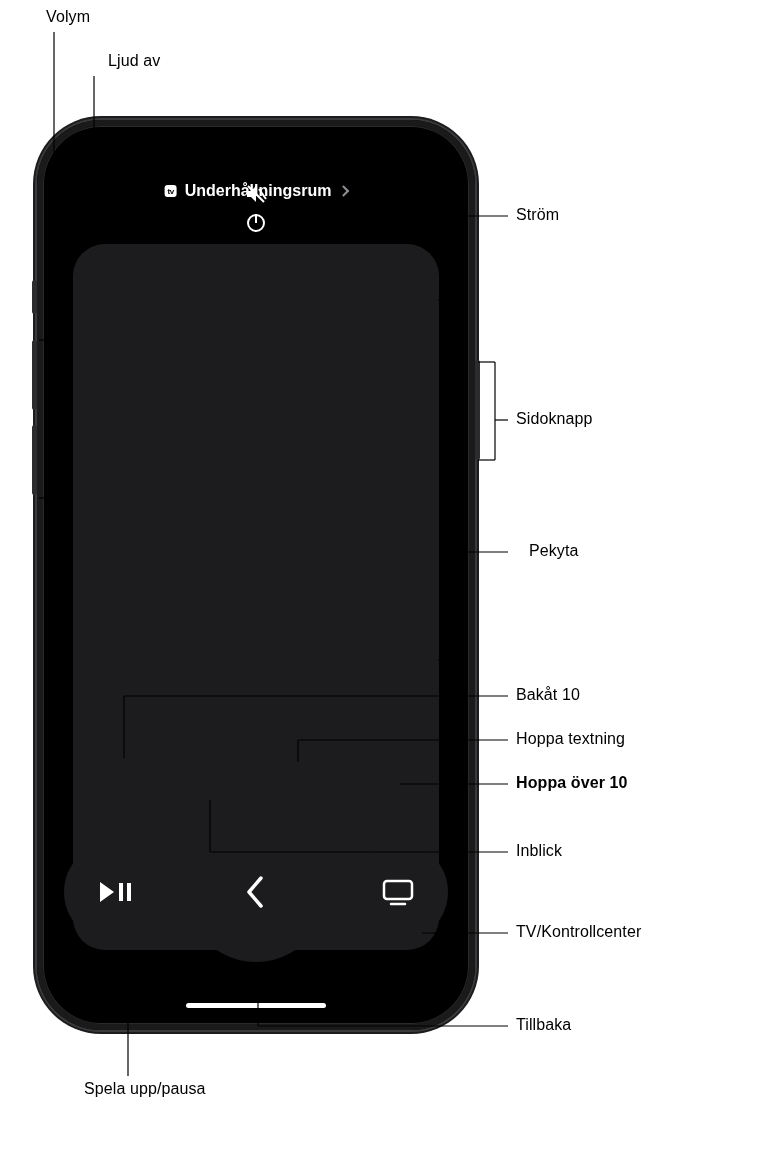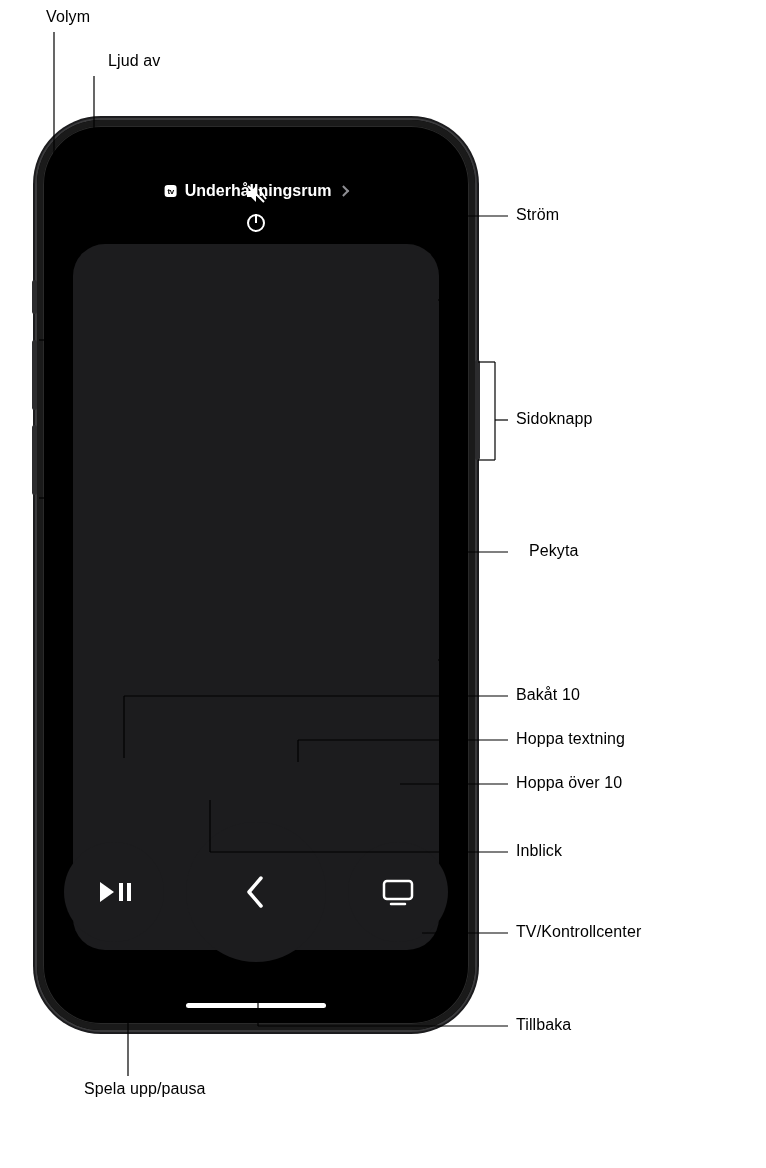--- a/index.html
+++ b/index.html
@@ -284,21 +284,21 @@
     </div>
   </div>
 
   <div class="label" style="left:46px; top:8px;">Volym</div>
   <div class="label" style="left:84px; top:52px;margin-left:24px;">Ljud av</div>
   <div class="label" style="left:516px; top:206px;">Ström</div>
   <div class="label" style="left:516px; top:410px;">Sidoknapp</div>
   <div class="label" style="left:529px; top:542px;">Pekyta</div>
   <div class="label" style="left:516px; top:686px;">Bakåt 10</div>
   <div class="label" style="left:516px; top:730px;">Hoppa textning</div>
-  <div class="label" style="left:516px; top:774px;">Hoppa över 10</div>
+  <div class="label" style="left:516px; top:774px;font-weight:bold;">Hoppa över 10</div>
   <div class="label" style="left:516px; top:842px;">Inblick</div>
   <div class="label" style="left:516px; top:923px;">TV/Kontrollcenter</div>
   <div class="label" style="left:516px; top:1016px;">Tillbaka</div>
   <div class="label" style="left:84px; top:1080px;">Spela upp/pausa</div>
 
   <svg class="lines">
 
     <line x1="54" y1="32" x2="54" y2="340"></line>
     <line x1="39" y1="340" x2="54" y2="340"></line>
     <line x1="39" y1="498" x2="54" y2="498"></line>

